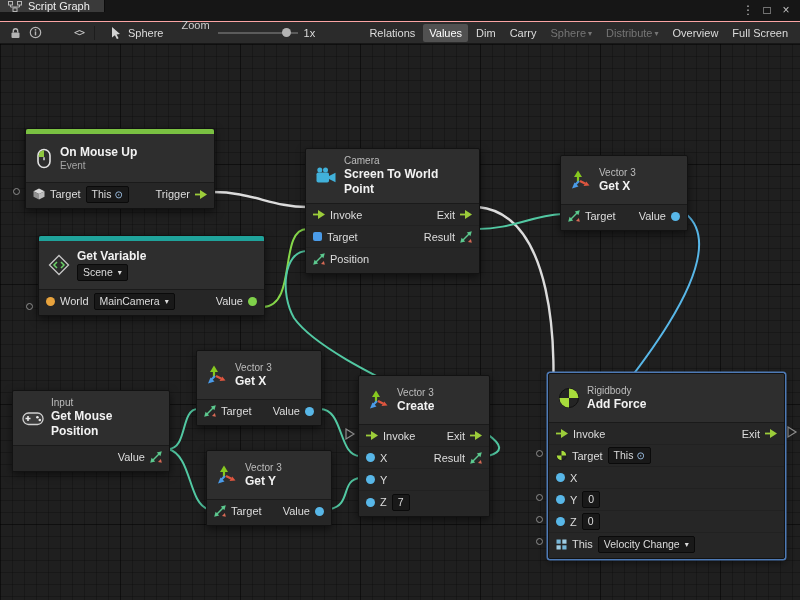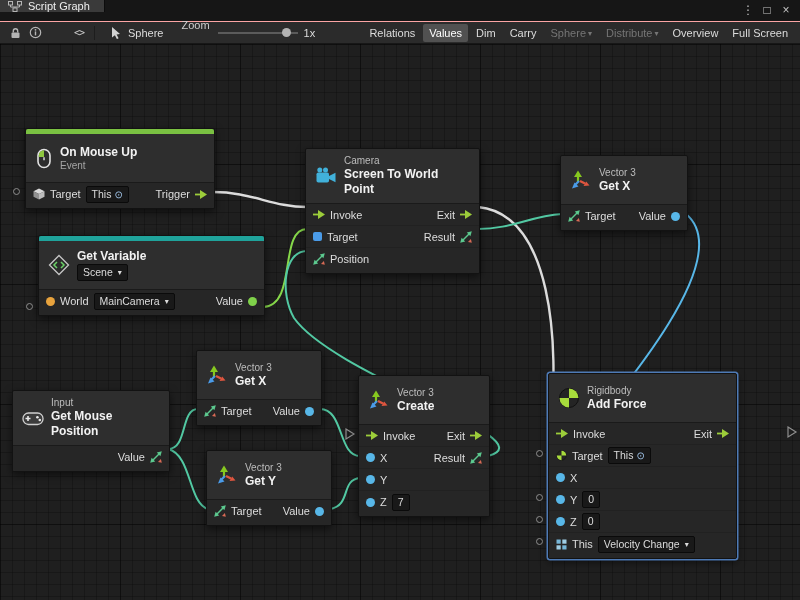--- a/index.html
+++ b/index.html
@@ -477,21 +477,21 @@
           <span class="dot b"></span>
           <span>Z</span>
           <span class="chip">
               <span>7</span>
             </span>
         </span>
       </div>
     </div>
   </div>
 
-  <div class="n selected" style="left:548px;top:329px;width:189px">
+  <div class="n selected" style="left:548px;top:329px;width:237px">
     <div class="nh">
       <span class="ni">
         <svg width="22" height="22" viewBox="0 0 22 22">
             <circle cx="11" cy="11" r="9.5" fill="#242424" stroke="#101010"></circle>
             <path d="M11 11V1.5A9.5 9.5 0 0 1 20.5 11Z" fill="#a8dc3c"></path>
             <path d="M11 11v9.5A9.5 9.5 0 0 1 1.5 11Z" fill="#a8dc3c"></path>
           </svg>
       </span>
       <div class="nt">
         <span class="k">Rigidbody</span>

